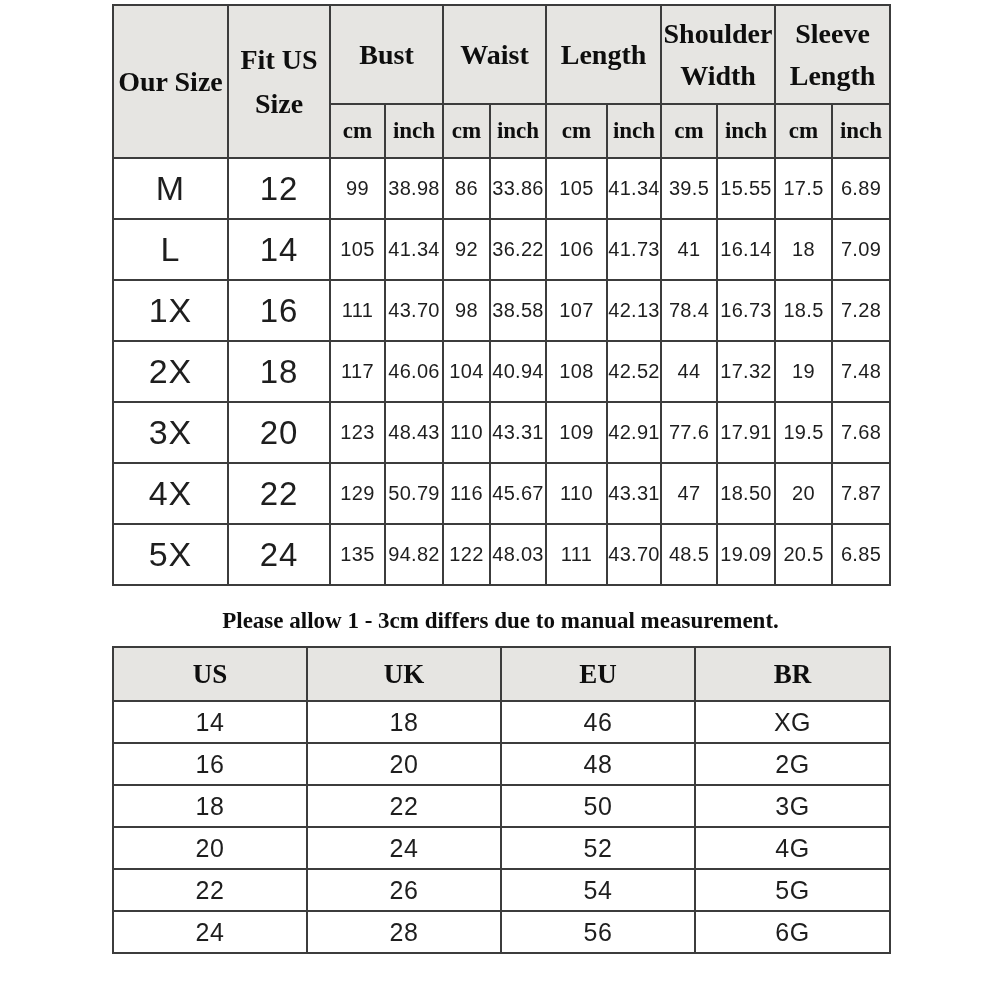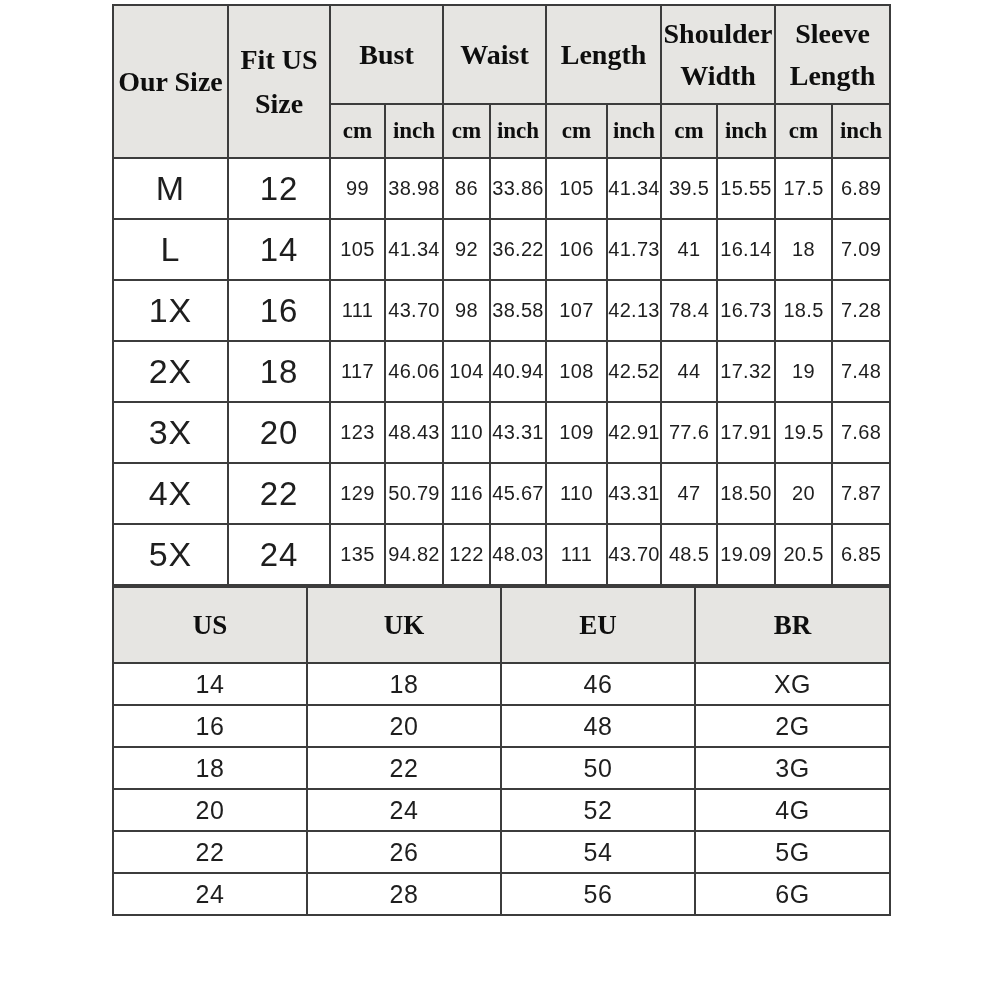--- a/index.html
+++ b/index.html
@@ -57,21 +57,21 @@
     height: 50px;
     display: flex;
     align-items: center;
     justify-content: center;
     font-family: "Liberation Serif", serif;
     font-weight: bold;
     font-size: 23px;
     color: #0e0e0e;
   }
   
-  .t2 thead tr { height: 76px; }
+  .t2 thead tr { height: 54px; }
   .t2 tbody tr { height: 42px; }
   .t2 th { font-size: 27px; }
   .t2 td { font-size: 25px; letter-spacing: 0.5px; }
 </style>
 </head>
 <body>
 
 <div class="page">
 
   <table class="t1">
@@ -207,20 +207,21 @@
           <td class="val-cell">111</td>
           <td class="val-cell">43.70</td>
           <td class="val-cell">48.5</td>
           <td class="val-cell">19.09</td>
           <td class="val-cell">20.5</td>
           <td class="val-cell">6.85</td>
         </tr>
       </tbody>
   </table>
 
+  <div class="note">Please allow 1 - 3cm differs due to manual measurement.</div>
 
   <table class="t2">
     <colgroup>
       <col style="width:194px">
         <col style="width:194px">
         <col style="width:194px">
         <col style="width:195px">
     </colgroup>
     <thead>
       <tr>

